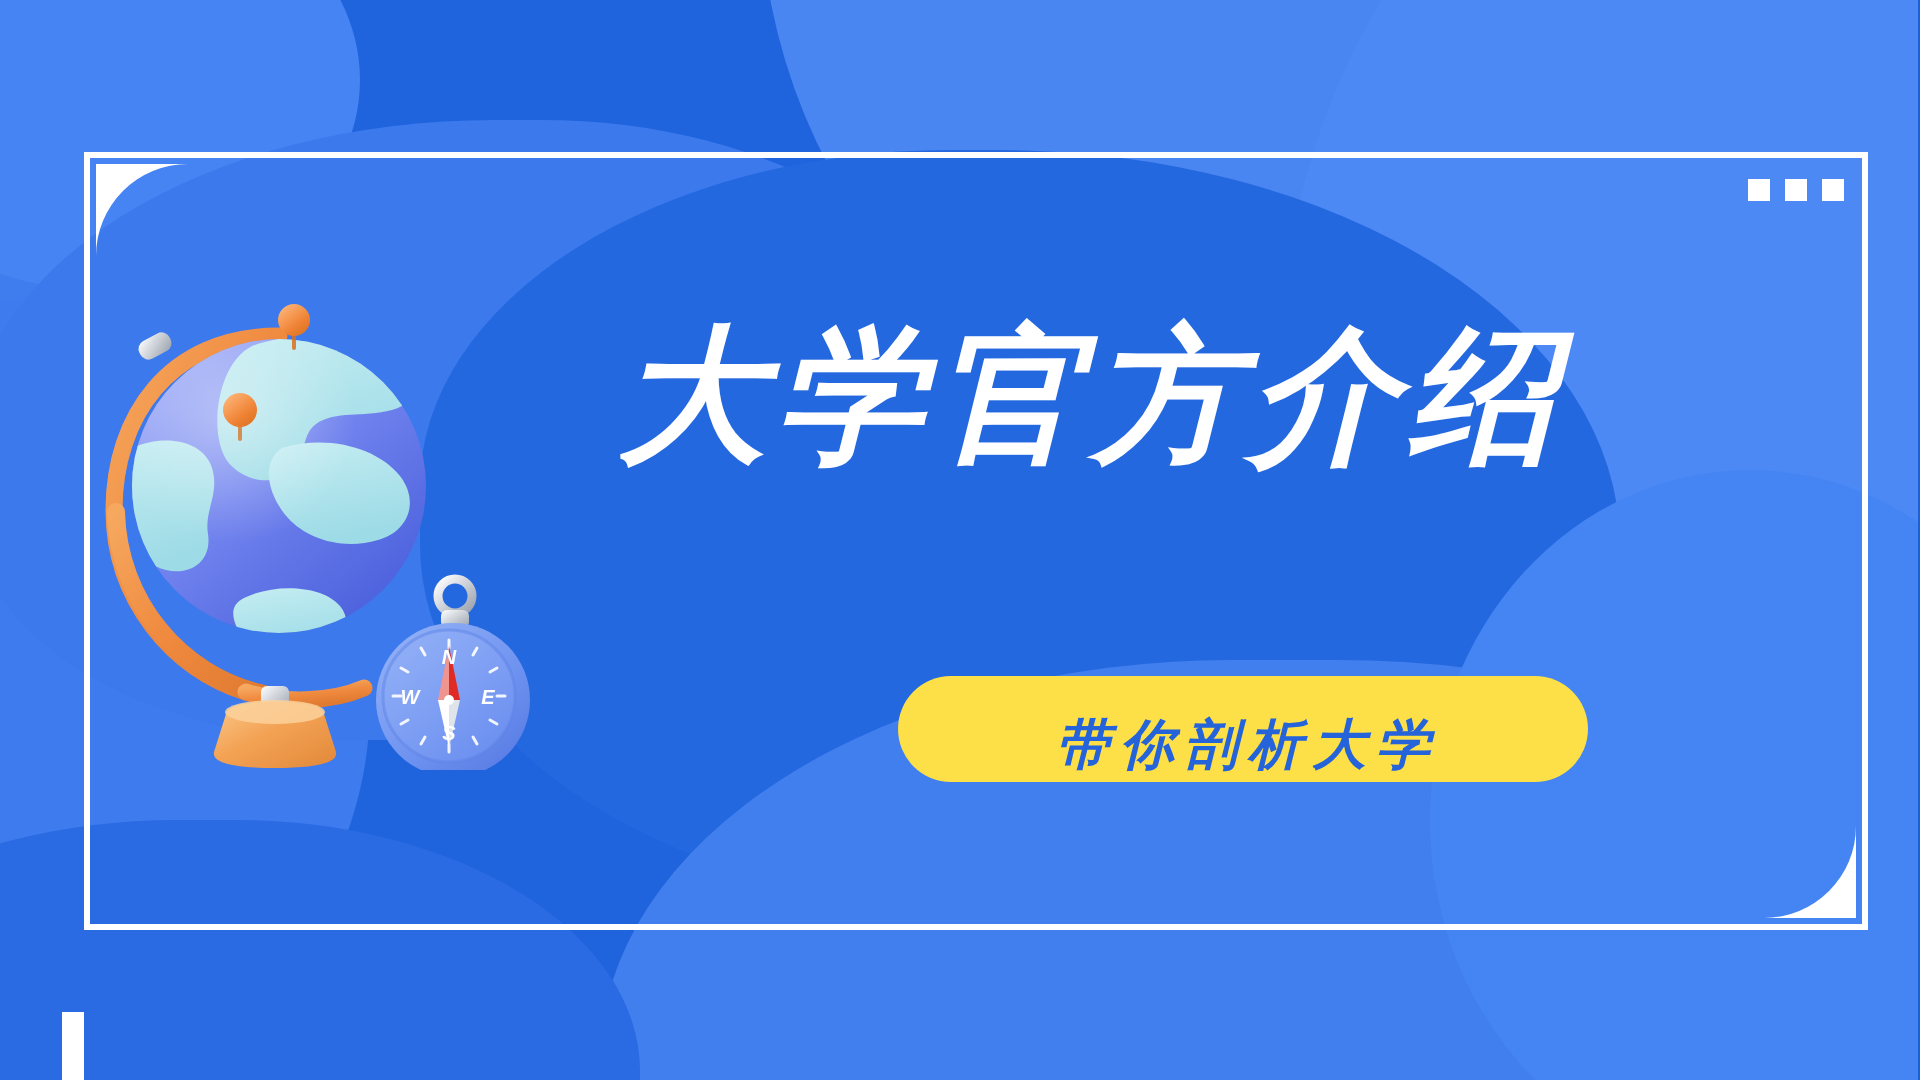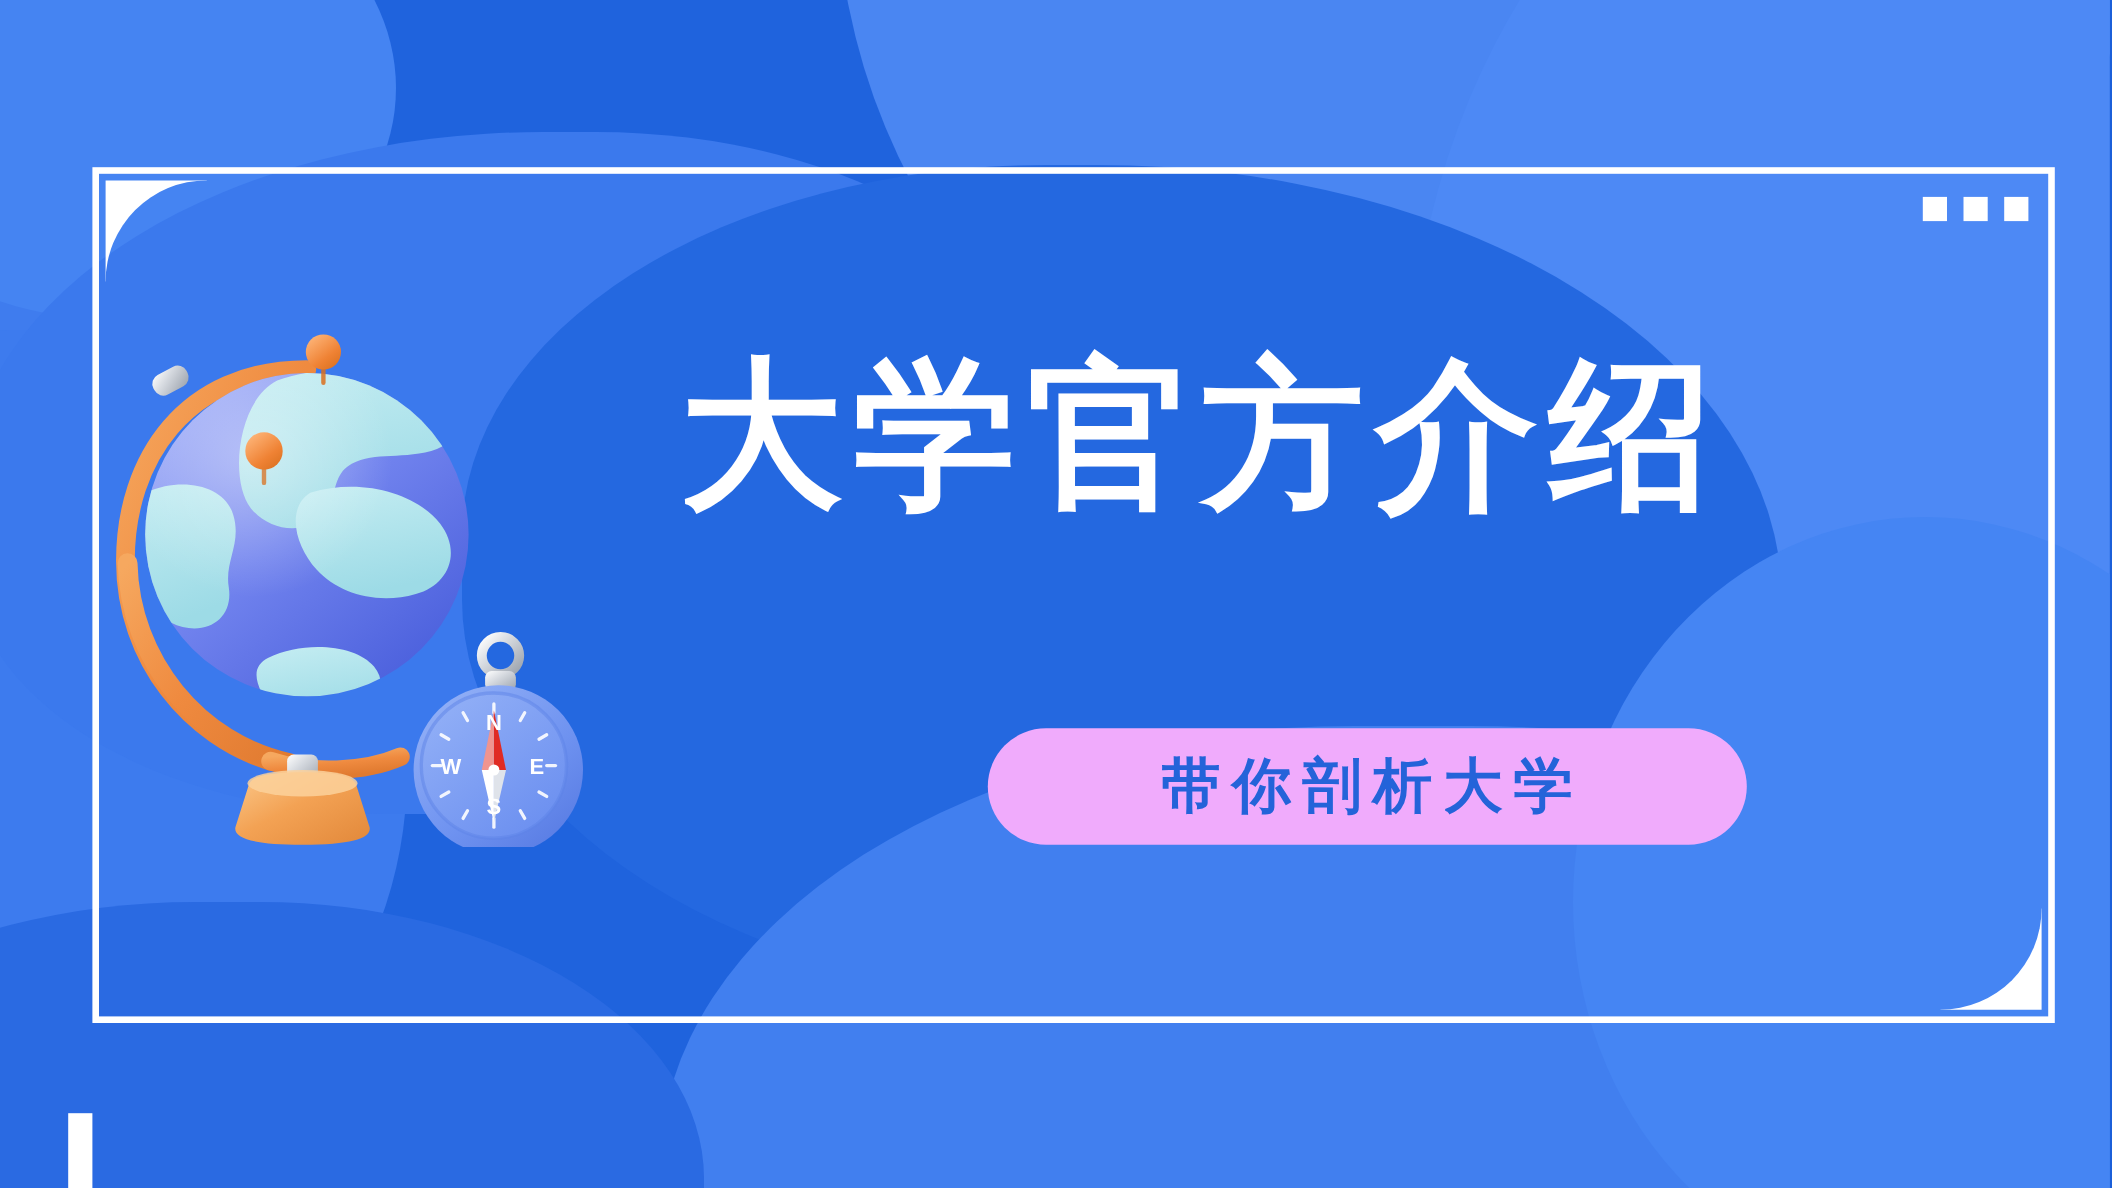--- a/index.html
+++ b/index.html
@@ -10,20 +10,21 @@
   body {
     font-family: "Liberation Sans", "DejaVu Sans", sans-serif;
   }
 
   #banner {
     position: relative;
     width: 1918px;
     height: 1080px;
     overflow: hidden;
     background: #1f63dd;
+    font-style: italic;
   }
 
   
   .bg-layer {
     position: absolute;
     inset: 0;
     overflow: hidden;
   }
   .blob {
     position: absolute;
@@ -171,27 +172,27 @@
     font-weight: 700;
     color: #ffffff;
     letter-spacing: 10px;
     white-space: nowrap;
   }
 
   
   .pill {
     position: absolute;
     left: 898px;
-    top: 662px;
+    top: 676px;
     width: 690px;
     height: 106px;
     border-radius: 53px;
-    background: #f0abfc;
+    background: #fde047;
     display: flex;
-    align-items: center;
+    align-items: flex-end;
     justify-content: center;
     box-sizing: border-box;
   }
   .pill-text {
     font-size: 54px;
     font-weight: 700;
     color: #2463d9;
     letter-spacing: 10px;
     padding-left: 10px;
     white-space: nowrap;

